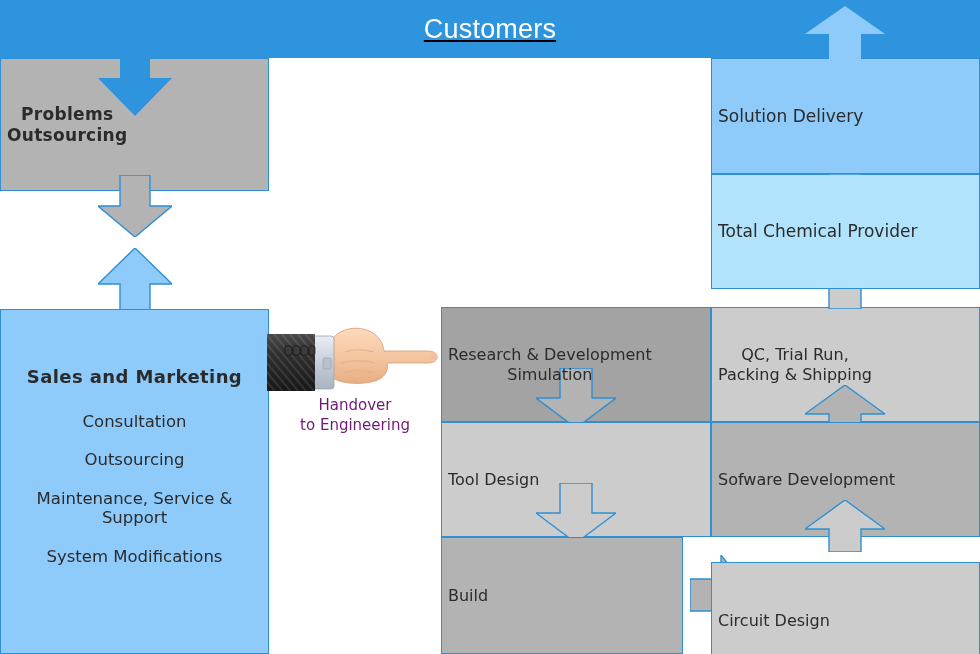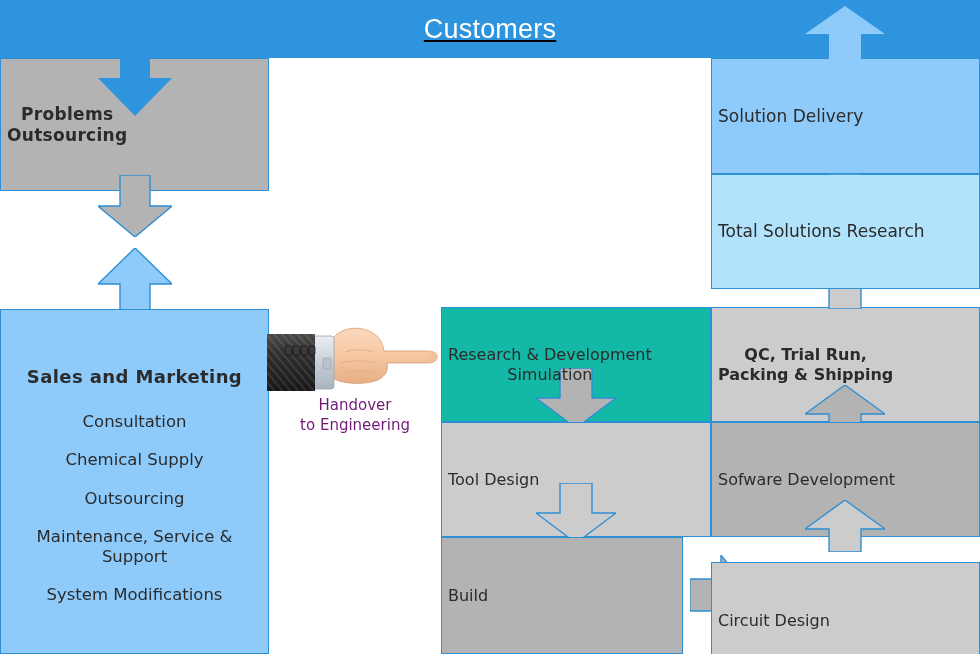--- a/index.html
+++ b/index.html
@@ -89,21 +89,21 @@
   }
   #box-total-solutions {
     left: 711px; top: 174px; width: 269px; height: 115px;
     background: #b2e3fd;
     font-size: 17px;
   }
 
   
   #box-rnd {
     left: 441px; top: 307px; width: 270px; height: 115px;
-    background: #14b8a6;
+    background: #a3a3a3;
   }
   #box-tool {
     left: 441px; top: 422px; width: 270px; height: 115px;
     background: #cccccc;
   }
   #box-build {
     left: 441px; top: 537px; width: 242px; height: 117px;
     background: #b3b3b3;
   }
   
@@ -168,21 +168,20 @@
 
   <div class="abs arrow" style="left:98px; top:248px;">
     <svg width="74" height="62" viewBox="0 0 74 62">
       <polygon points="37,0 74,36 52,36 52,62 22,62 22,36 0,36" fill="#8ecbfb" stroke="#2e8fd4" stroke-width="1.4" stroke-linejoin="miter"></polygon>
     </svg>
   </div>
 
   <div class="abs box" id="box-sales">
     <div id="sales-title">Sales and Marketing</div>
     <div class="sales-item">Consultation</div>
-    <div class="sales-item">Chemical Supply</div>
     <div class="sales-item">Outsourcing</div>
     <div class="sales-item" style="white-space:pre-line;">Maintenance, Service &amp;
 Support</div>
     <div class="sales-item">System Modifications</div>
   </div>
 
   <div class="abs" id="handover">
     <svg width="175" height="80" viewBox="0 0 175 80">
       <defs>
         <linearGradient id="skin" x1="0" y1="0" x2="0" y2="1">
@@ -259,21 +258,21 @@
     <div class="label">Build</div>
   </div>
 
   <div class="abs arrow" style="left:690px; top:555px;">
     <svg width="62" height="80" viewBox="0 0 62 80">
       <polygon points="0,24 31,24 31,0 62,40 31,80 31,56 0,56" fill="#b3b3b3" stroke="#2e8fd4" stroke-width="1.4" stroke-linejoin="miter"></polygon>
     </svg>
   </div>
 
   <div class="abs box" id="box-qc">
-    <div class="label" style="white-space:pre-line;font-weight:bold;">QC, Trial Run,
+    <div class="label" style="white-space:pre-line;">QC, Trial Run,
 Packing &amp; Shipping</div>
   </div>
 
   <div class="abs arrow" style="left:805px; top:385px;">
     <svg width="80" height="52" viewBox="0 0 80 52">
       <polygon points="40,0 80,29 56,29 56,52 24,52 24,29 0,29" fill="#b3b3b3" stroke="#2e8fd4" stroke-width="1.4" stroke-linejoin="miter"></polygon>
     </svg>
   </div>
 
   <div class="abs box" id="box-software">
@@ -290,21 +289,21 @@
     <div class="label">Circuit Design</div>
   </div>
 
   <div class="abs arrow" style="left:805px; top:255px;">
     <svg width="80" height="54" viewBox="0 0 80 54">
       <polygon points="40,0 80,30 56,30 56,54 24,54 24,30 0,30" fill="#cccccc" stroke="#2e8fd4" stroke-width="1.4" stroke-linejoin="miter"></polygon>
     </svg>
   </div>
 
   <div class="abs box" id="box-total-solutions">
-    <div class="label">Total Solutions Research</div>
+    <div class="label">Total Chemical Provider</div>
   </div>
 
   <div class="abs arrow" style="left:805px; top:133px;">
     <svg width="80" height="42" viewBox="0 0 80 42">
       <polygon points="40,0 80,23 56,23 56,42 24,42 24,23 0,23" fill="#b2e3fd" stroke="#2e8fd4" stroke-width="1.4" stroke-linejoin="miter"></polygon>
     </svg>
   </div>
 
   <div class="abs box" id="box-solution-delivery">
     <div class="label">Solution Delivery</div>

